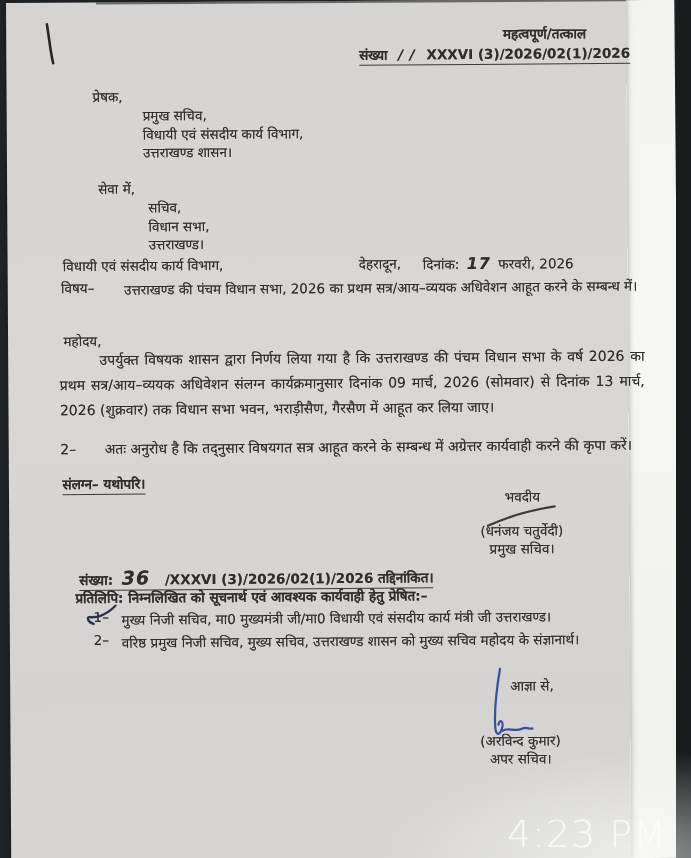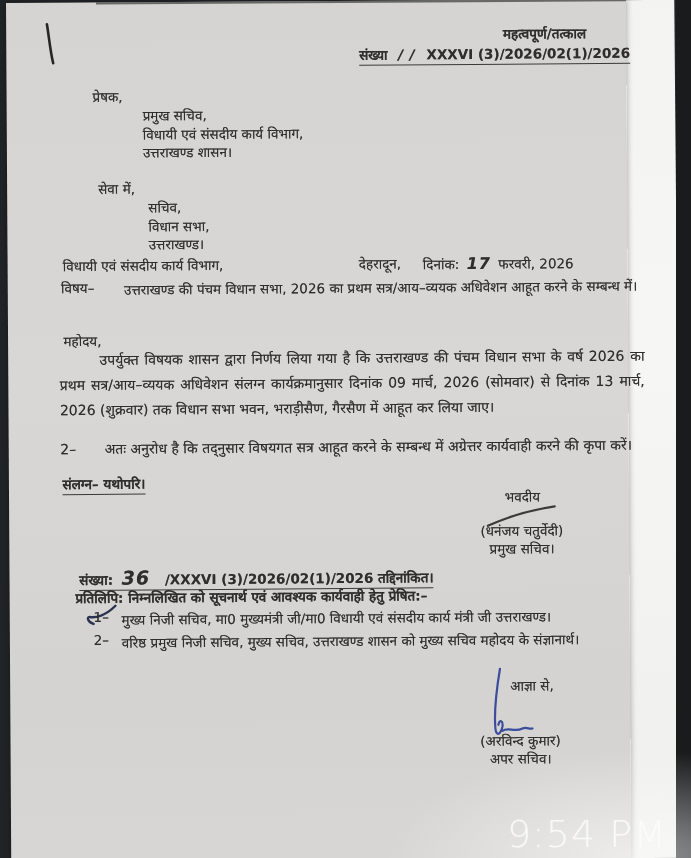--- a/index.html
+++ b/index.html
@@ -152,14 +152,14 @@
       <path d="M12,2 C8,25 6,50 7,62 C8,70 12,68 14,60 C15,54 11,52 10,58 M14,64 C20,60 26,66 34,62 C38,60 41,63 44,62" stroke="#3c4e9b" stroke-width="2.2" fill="none" stroke-linecap="round"></path>
     </svg>
     <div class="abs right-col" style="top:734px;left:462px;width:112px;line-height:17.5px;">
       <div>(अरविन्द कुमार)</div>
       <div>अपर सचिव।</div>
     </div>
 
   </div>
 
   <div class="glow"></div>
-  <div class="timestamp">9:54 PM</div>
+  <div class="timestamp">4:23 PM</div>
 </div>
 
 </body></html>

